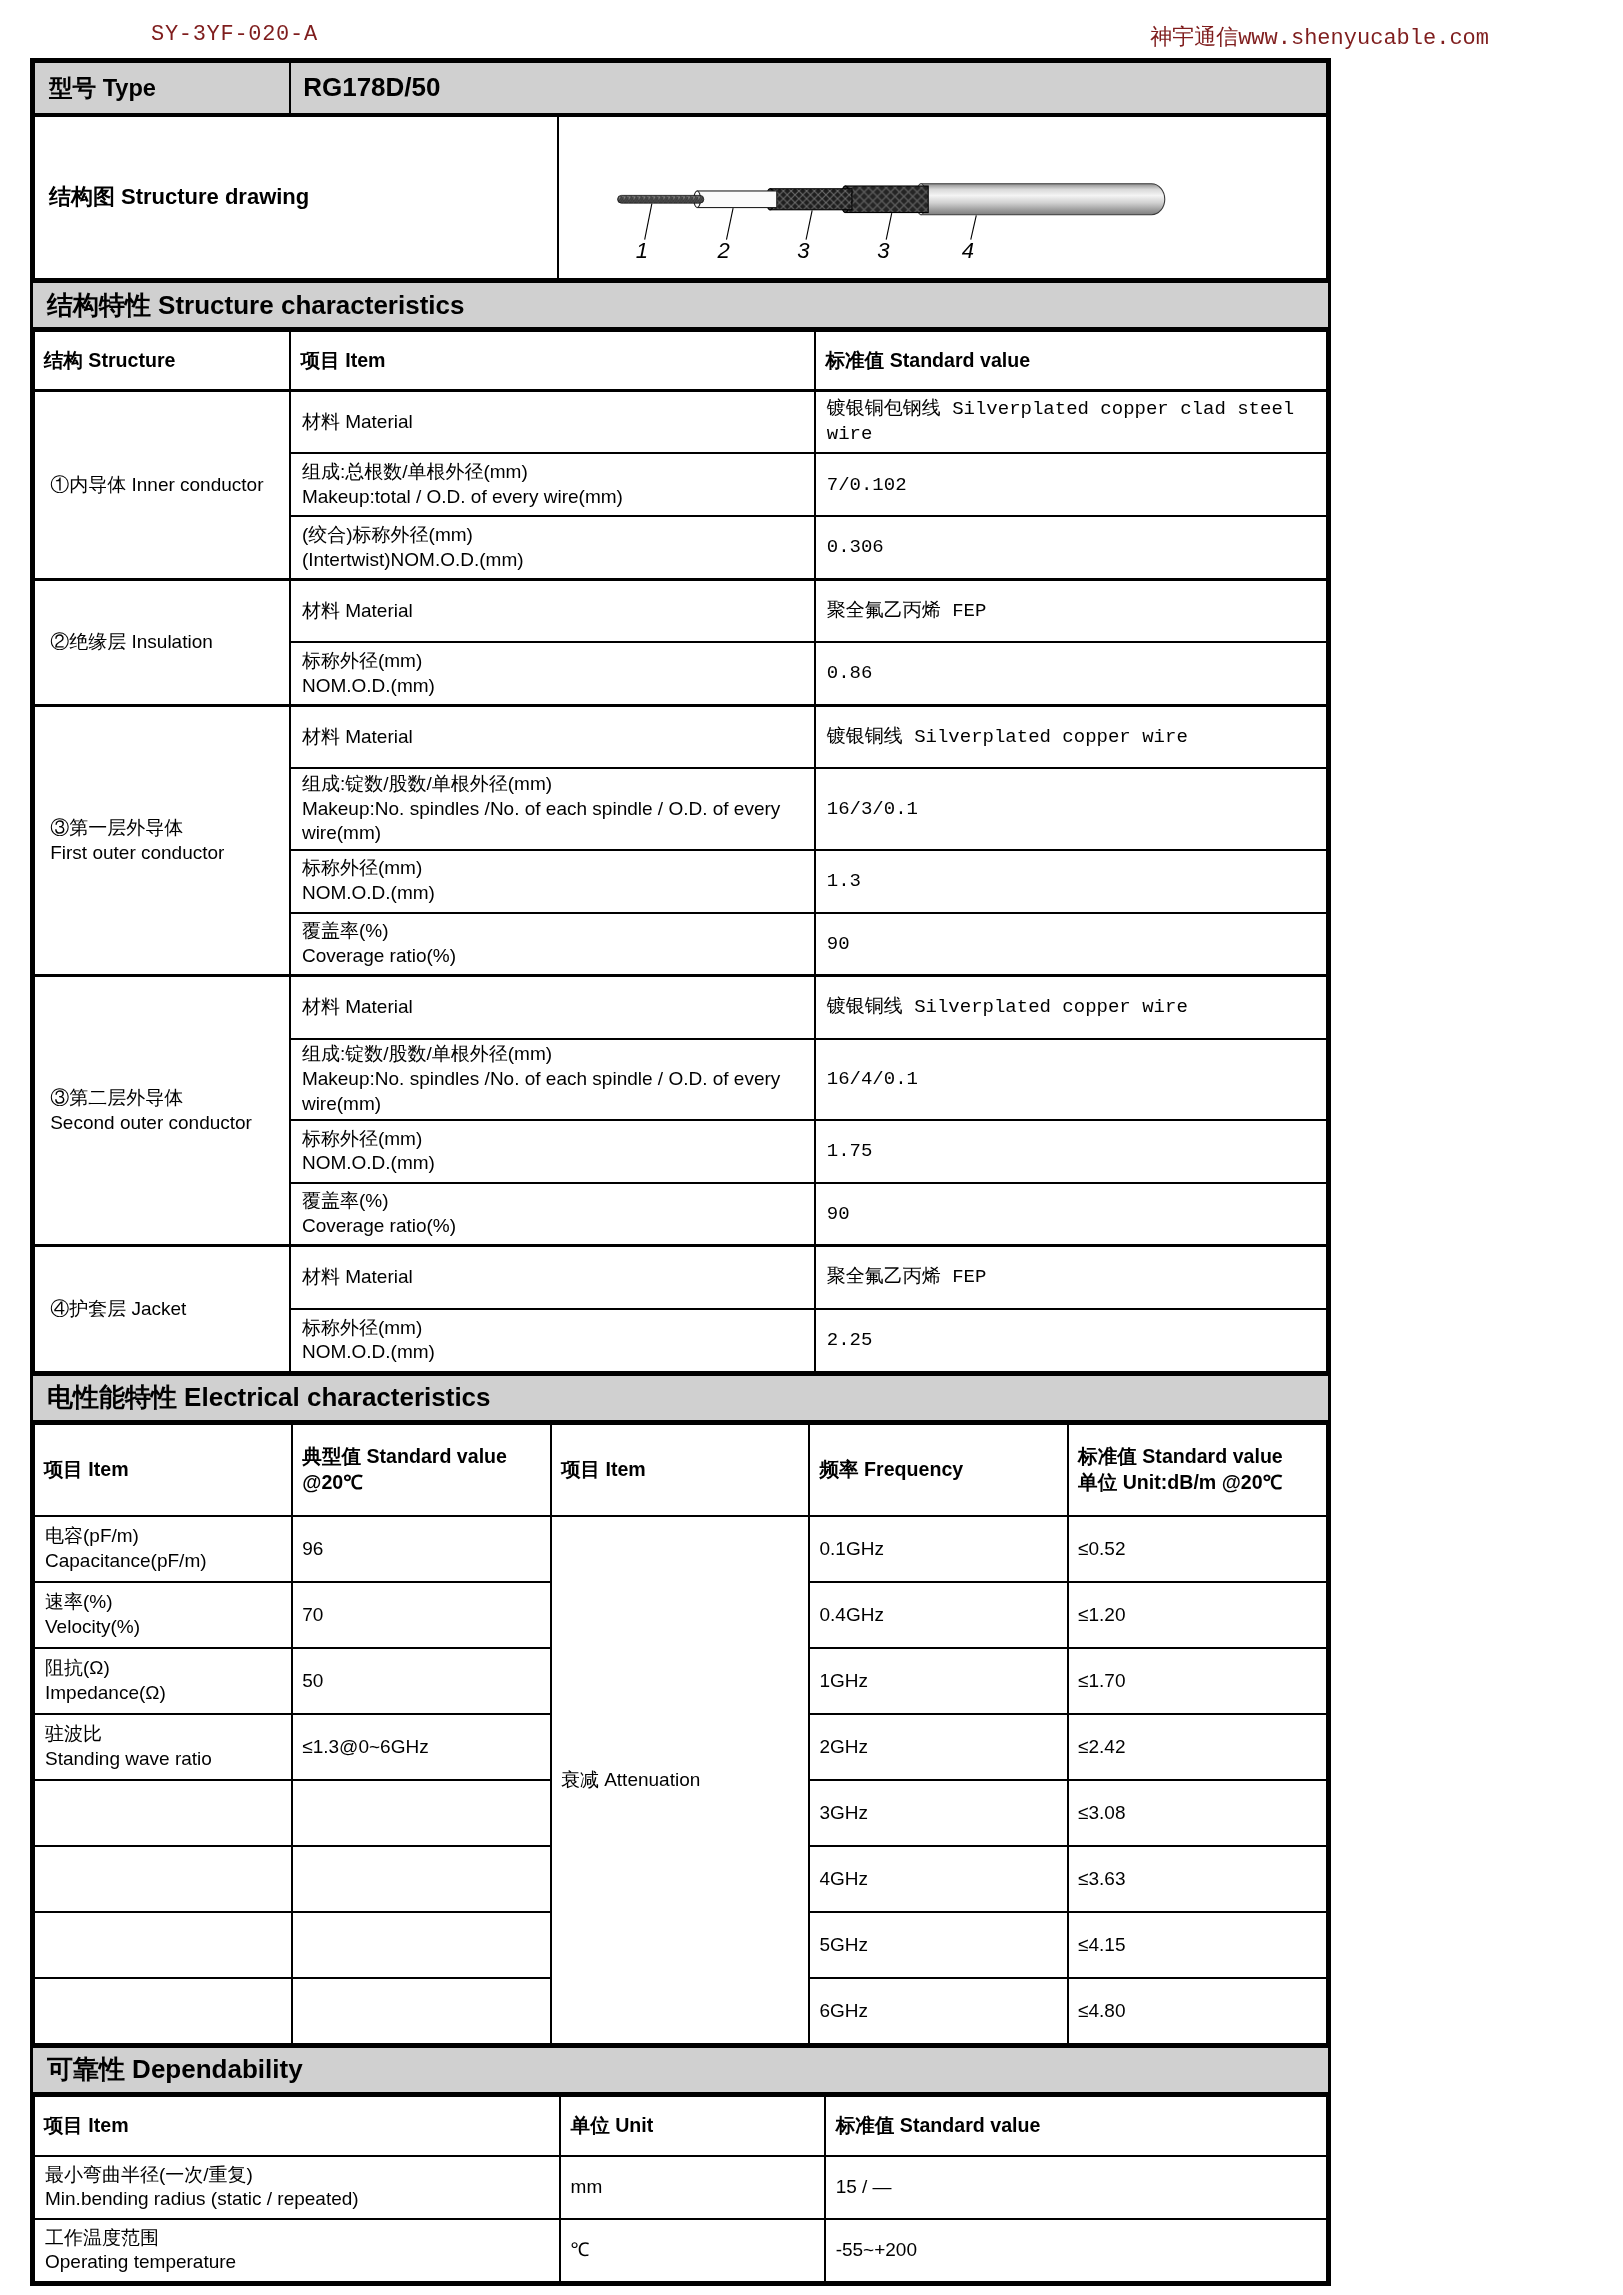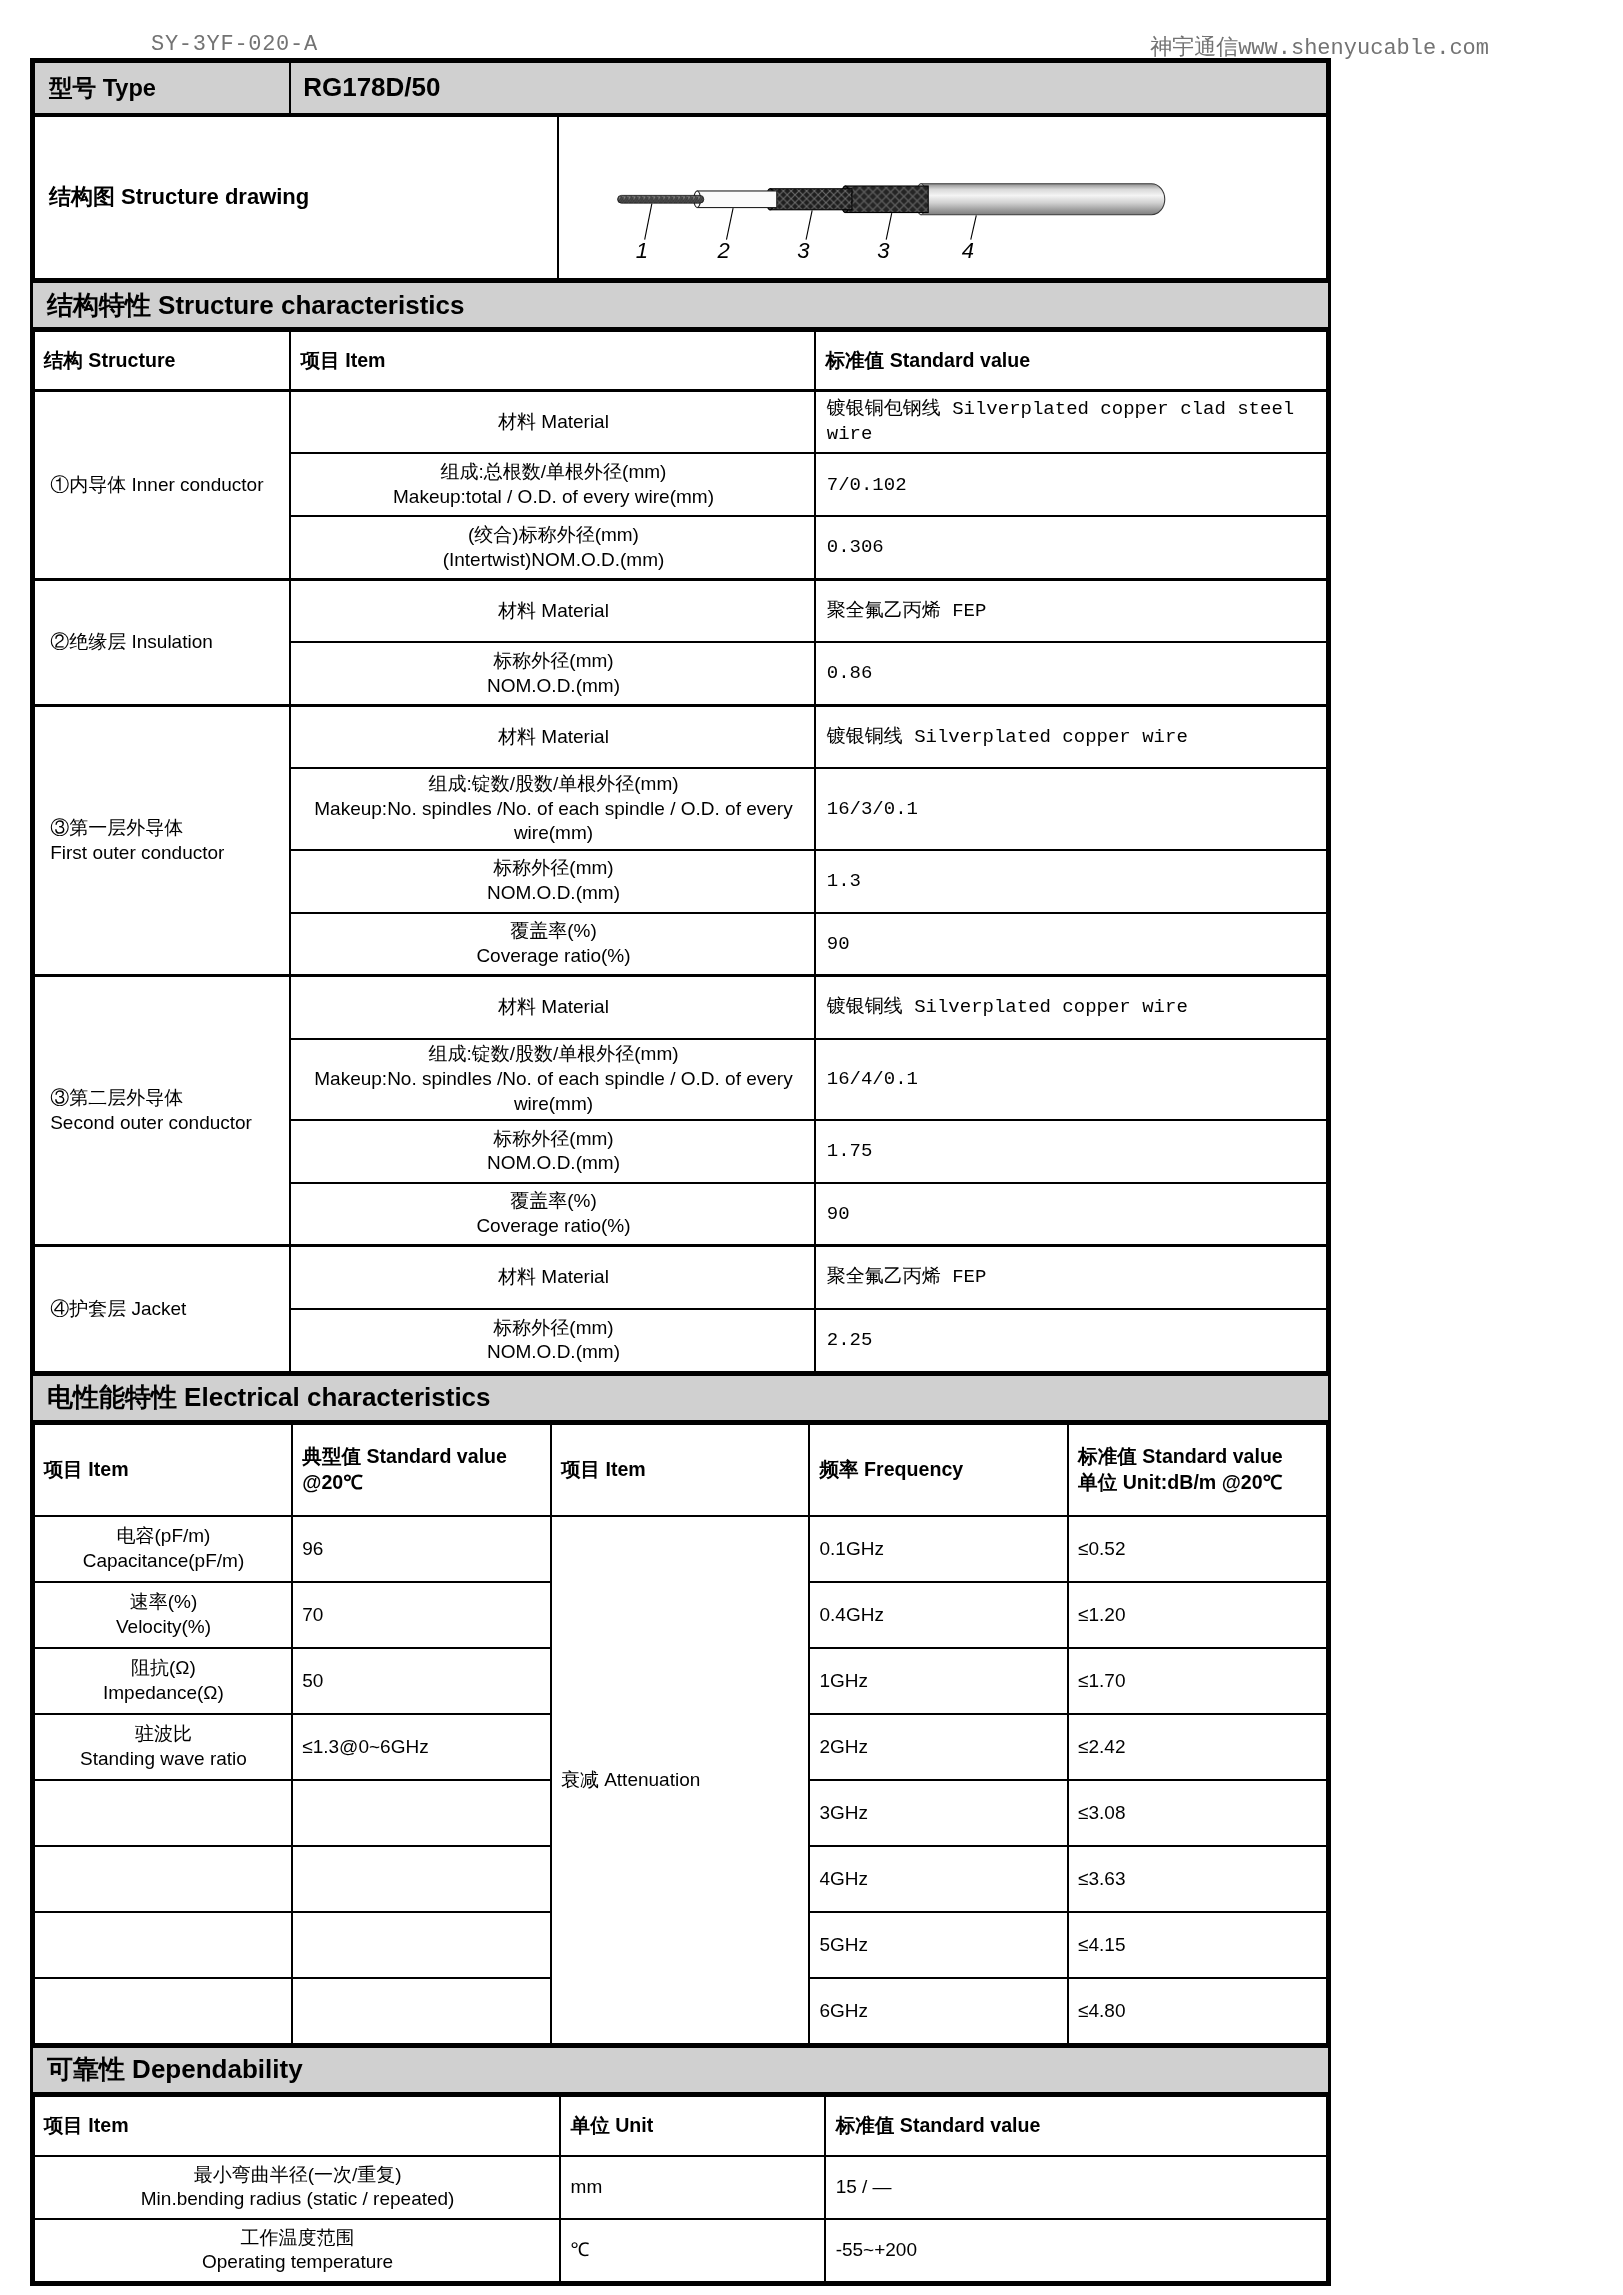--- a/index.html
+++ b/index.html
@@ -6,23 +6,23 @@
   .page {
     position:relative;
     width:1623px; height:2295px;
     background:#ffffff;
     font-family:"Liberation Sans", sans-serif;
     color:#000;
     overflow:hidden;
   }
   
   .pagehead {
-    position:absolute; top:27px; left:0; width:1623px; height:37px;
+    position:absolute; top:17px; left:0; width:1623px; height:37px;
     font-family:"Liberation Mono", monospace;
-    font-size:22px; color:#737373;
+    font-size:22px; color:#7f1d1d;
   }
   .pagehead .doc-code { position:absolute; left:151px; top:5.2px; letter-spacing:0.7px; }
   .pagehead .company  { position:absolute; right:134px; top:5.2px; }
 
   
   .outer {
     position:absolute; left:29.5px; top:58px; width:1301px;
     box-sizing:border-box;
     border:3.9px solid #000;
     background:#fff;
@@ -60,21 +60,21 @@
     font-size:26px; font-weight:bold;
     padding-left:14.4px;
     text-align:center;
   }
 
   
   .structure-table thead tr { height:59px; }
   .structure-table tbody tr { height:63px; }
   .structure-table tr.gb td { border-top-width:3.3px; }
   .group-cell { text-align:left; padding-left:15.7px; }
-  .item-cell  { text-align:center; padding-left:10.5px; }
+  .item-cell  { text-align:left; padding-left:10.5px; }
   .value-cell { text-align:left; padding-left:10.5px;font-family:Liberation Mono, monospace; }
 
   
   .electrical-table thead tr { height:92px; }
   .electrical-table tbody tr { height:66px; }
   .center-cell { text-align:left; }
 
   
   .dependability-table thead tr { height:60px; }
   .dependability-table tbody tr { height:63px; }

